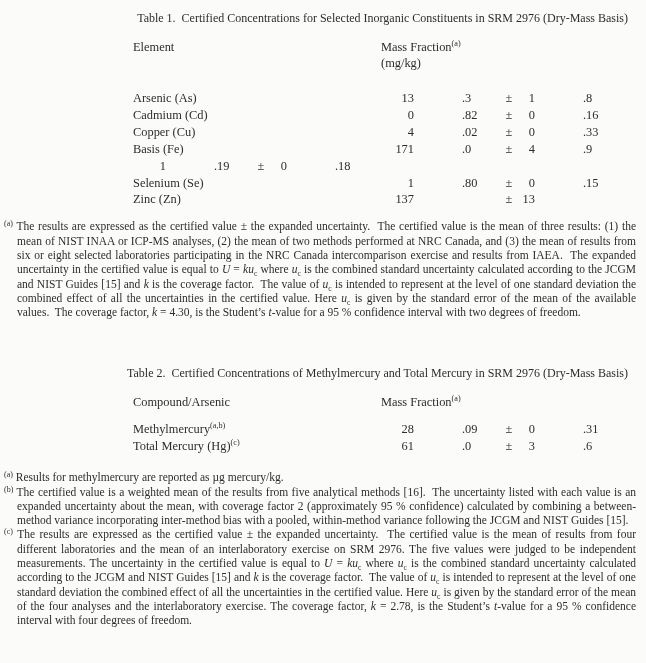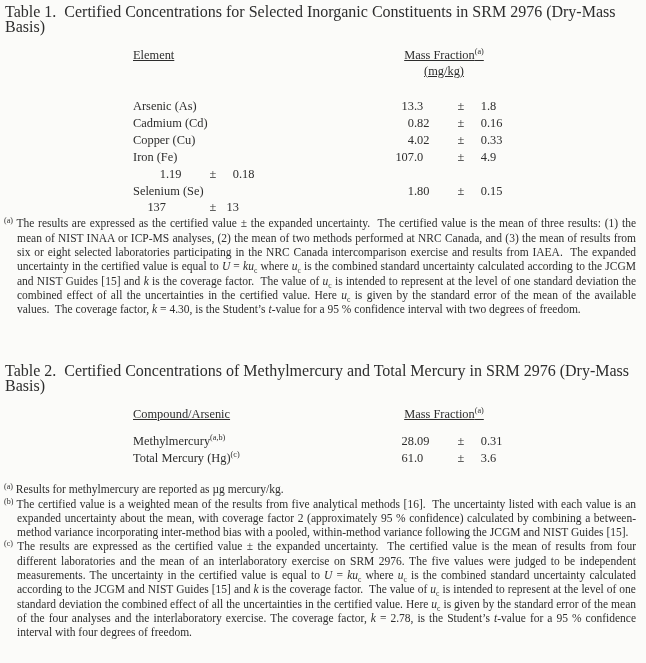--- a/index.html
+++ b/index.html
@@ -15,54 +15,54 @@
     color: #2d2d2d;
   }
   .page {
     box-sizing: border-box;
     width: 646px;
     height: 663px;
     padding: 3px 10px 0 4px;
   }
   
   .t-title {
-    font-size: 16px;
+    font-size: 12px;
     line-height: 15px;
-    text-align: left;
-    margin: 1px;
+    text-align: right;
+    margin: 8px;
   }
   .t2-title { margin-top: 47px; }
   
   .t-head {
     display: flex;
     margin-left: 129px;
     margin-top: 13px;
     font-size: 12.4px;
     line-height: 16px;
-    text-decoration: underline;
   }
   .t-head .h1 { width: 248px; }
-  .t-head .h2 { width: 126px; text-align: center; }
+  .t-head .h2 { width: 126px; }
   
   .t-body {
     margin-top: 19px;
     font-size: 12.4px;
     line-height: 16.9px;
   }
   .t2-body { margin-top: 11px; font-family: Liberation Serif, serif; }
   .t-row { display: flex; margin-left: 129px; align-items: flex-end; }
   .rc-label { width: 248px; }
-  .num { display: flex; }
+  .num { display: flex; gap: 48px; }
   .vcell .dint { display: inline-block; width: 33px; text-align: right; }
   .vcell .dfrac { display: inline-block; width: 34px; text-align: left; }
   .rc-pm { width: 26px; text-align: center; }
   .ucell .dint { display: inline-block; width: 13px; text-align: right; }
   .ucell .dfrac { display: inline-block; width: 40px; text-align: left; }
   
   .fns {
+    margin-top: 11px;
     font-size: 11.5px;
     line-height: 14.3px;
     text-align: justify;
   }
   .t2-fns { margin-top: 15px; }
   .fn {
     margin: 0;
     padding-left: 13px;
     text-indent: -13px;
   }
@@ -127,23 +127,23 @@
             <span class="dint">4</span>
             <span class="dfrac">.02</span>
           </div>
         <div class="rc-pm">±</div>
         <div class="num ucell">
             <span class="dint">0</span>
             <span class="dfrac">.33</span>
           </div>
       </div>
       <div class="t-row">
-        <div class="rc-label">Iron (Fe)</div>
-        <div class="num vcell">
-            <span class="dint">107</span>
+        <div class="rc-label">Basis (Fe)</div>
+        <div class="num vcell">
+            <span class="dint">171</span>
             <span class="dfrac">.0</span>
           </div>
         <div class="rc-pm">±</div>
         <div class="num ucell">
             <span class="dint">4</span>
             <span class="dfrac">.9</span>
           </div>
       </div>
       <div class="t-row">
         <div class="num vcell">
@@ -162,20 +162,21 @@
             <span class="dint">1</span>
             <span class="dfrac">.80</span>
           </div>
         <div class="rc-pm">±</div>
         <div class="num ucell">
             <span class="dint">0</span>
             <span class="dfrac">.15</span>
           </div>
       </div>
       <div class="t-row">
+        <div class="rc-label">Zinc (Zn)</div>
         <div class="num vcell">
             <span class="dint">137</span>
             <span class="dfrac"></span>
           </div>
         <div class="rc-pm">±</div>
         <div class="num ucell">
             <span class="dint">13</span>
             <span class="dfrac"></span>
           </div>
       </div>

